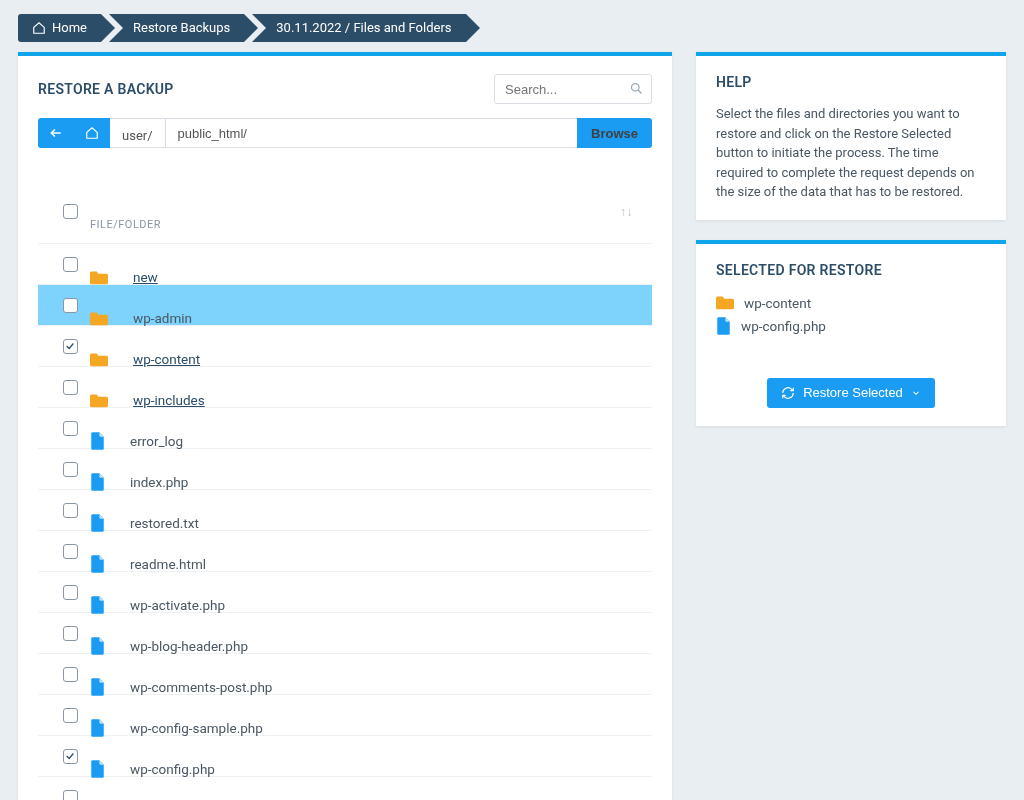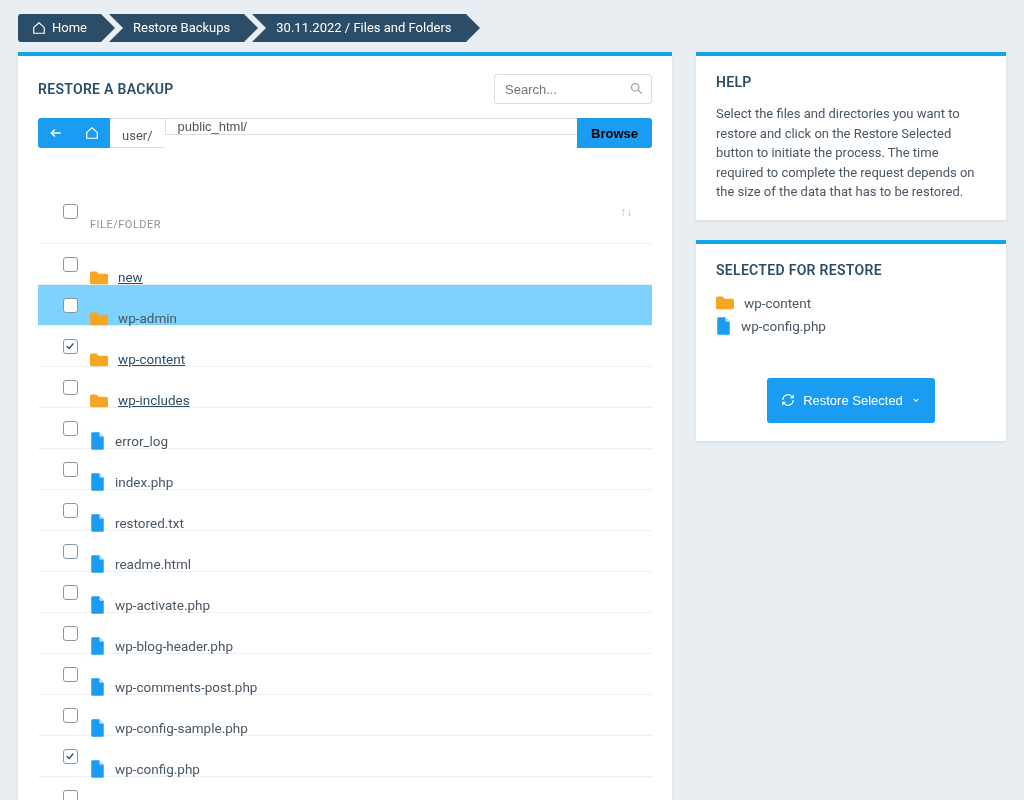--- a/index.html
+++ b/index.html
@@ -128,31 +128,31 @@
     line-height: 30px;
     border: 1px solid #d8dee4;
     border-right: none;
     padding: 2px 12px;
     font-size: 13px;
     color: #555;
     background:#fff;
   }
   .path-input {
     flex: 1;
-    height: 17px;
+    height: 30px;
     border: 1px solid #d8dee4;
     border-right: none;
     padding: 0 12px;
     font-size: 13px;
     color: #555;
     outline: none;
   }
   .browse-btn {
     background: #1a9cf3;
-    color: #000000;
+    color: #404040;
     height: 30px;
     padding: 0 14px;
     border: none;
     font-size: 13px;
     font-weight: 600;
     border-radius: 0 3px 3px 0;
     cursor: pointer;
   }
   
   .table-wrap { padding: 30px 20px 0 20px; }
@@ -170,21 +170,21 @@
   .row {
     display: flex;
     align-items: center;
     height: 41px;
     padding: 0 12px;
     border-top: 1px solid #eef1f4;
     font-size: 13.5px;
     color: #4a5764;
   }
   .row.hover { background:#7dd3fc; }
-  .file-name { display:flex; align-items:center; gap:10px; }
+  .file-name { display:flex; align-items:center; gap:25px; }
   .file-name.link { color:#2c4d67; text-decoration: underline; cursor:pointer; }
   .icon-folder { width:18px;height:15px; }
   .icon-file { width:15px;height:18px; }
   .chk {
     width:15px;height:15px;border:1.5px solid #8a96a3;border-radius:3px;
     display:flex;align-items:center;justify-content:center;
     background:#fff;
     cursor:pointer;
   }
   .chk.checked { }
@@ -199,21 +199,21 @@
   }
   .sel-list { margin-top: 14px; }
   .sel-item {
     display:flex;align-items:center;gap:10px;
     font-size:13.5px;color:#4a5764;
     padding: 3px 0;
   }
   .restore-btn-wrap { text-align:center; margin-top:40px; }
   .restore-btn {
     background:#1a9cf3;color:#fff;border:none;
-    height:45px;padding:0 14px;border-radius:3px;
+    height:30px;padding:0 14px;border-radius:3px;
     font-size:13px;font-weight:500;cursor:pointer;
     display:inline-flex;align-items:center;gap:8px;
   }
 </style>
 </head>
 <body>
 
 <div class="breadcrumb" id="breadcrumb">
     <div class="crumb">
       <svg class="home-icon" viewBox="0 0 24 24" fill="none" stroke="#fff" stroke-width="2">

